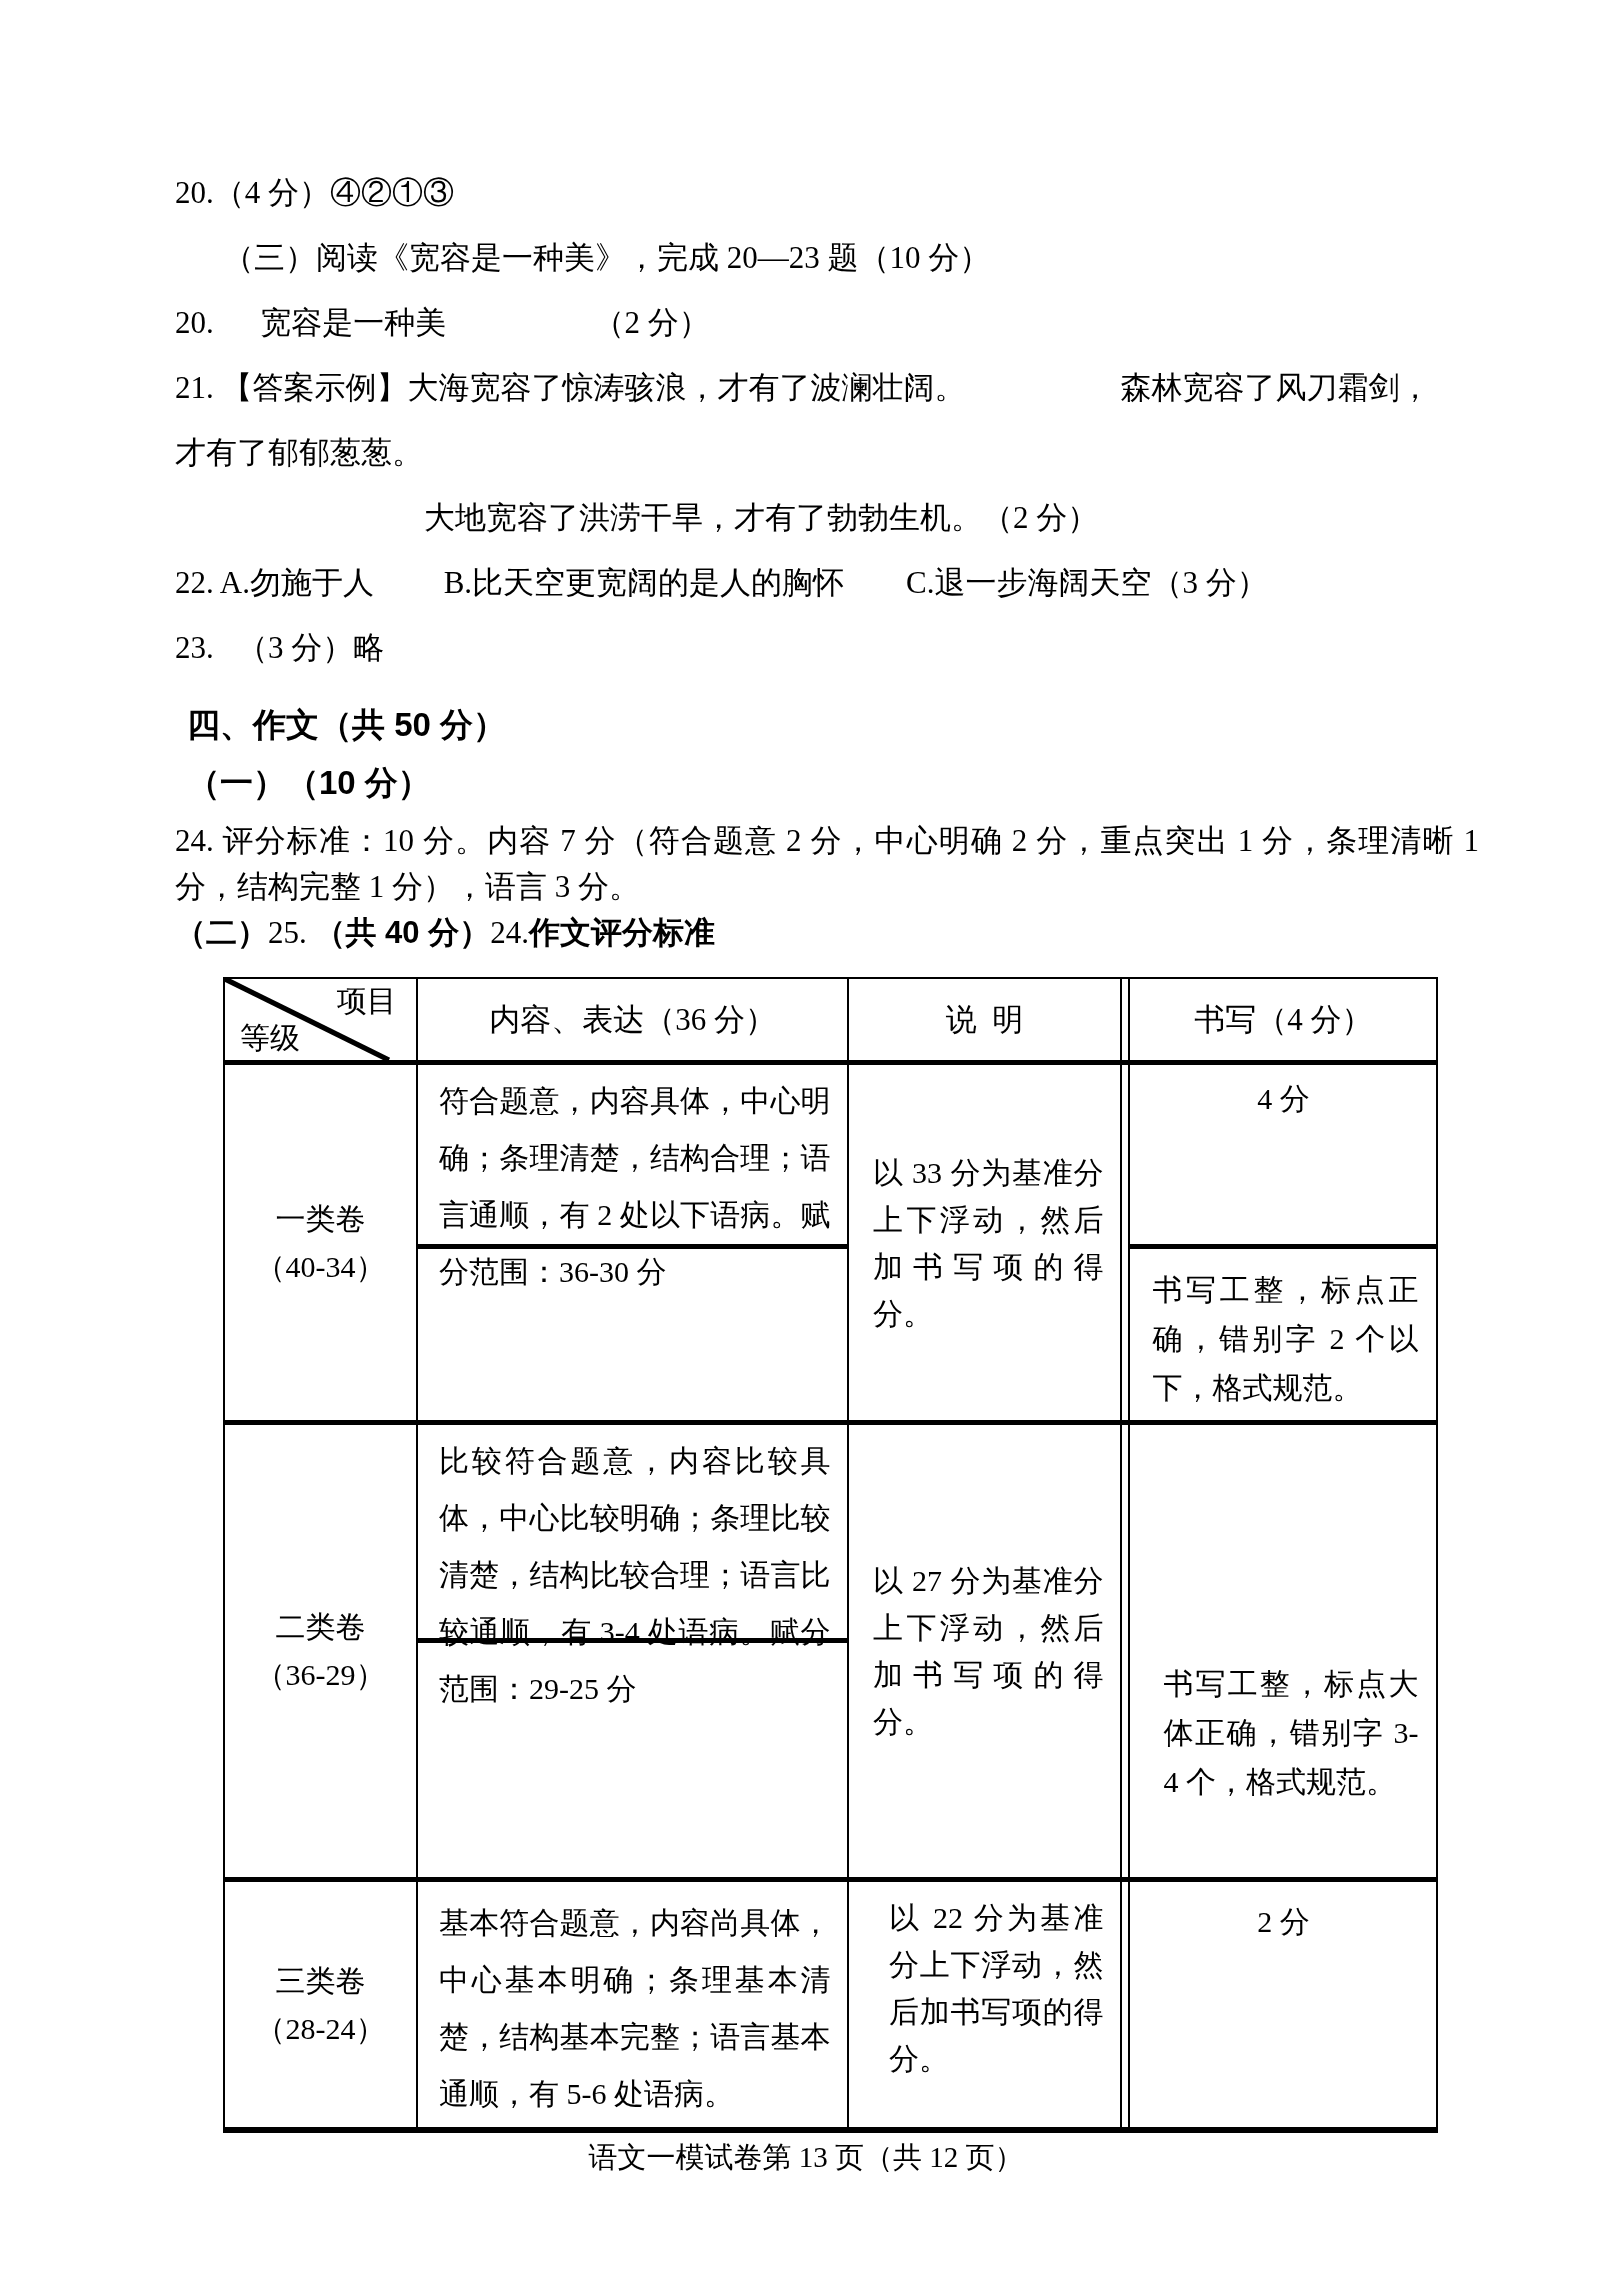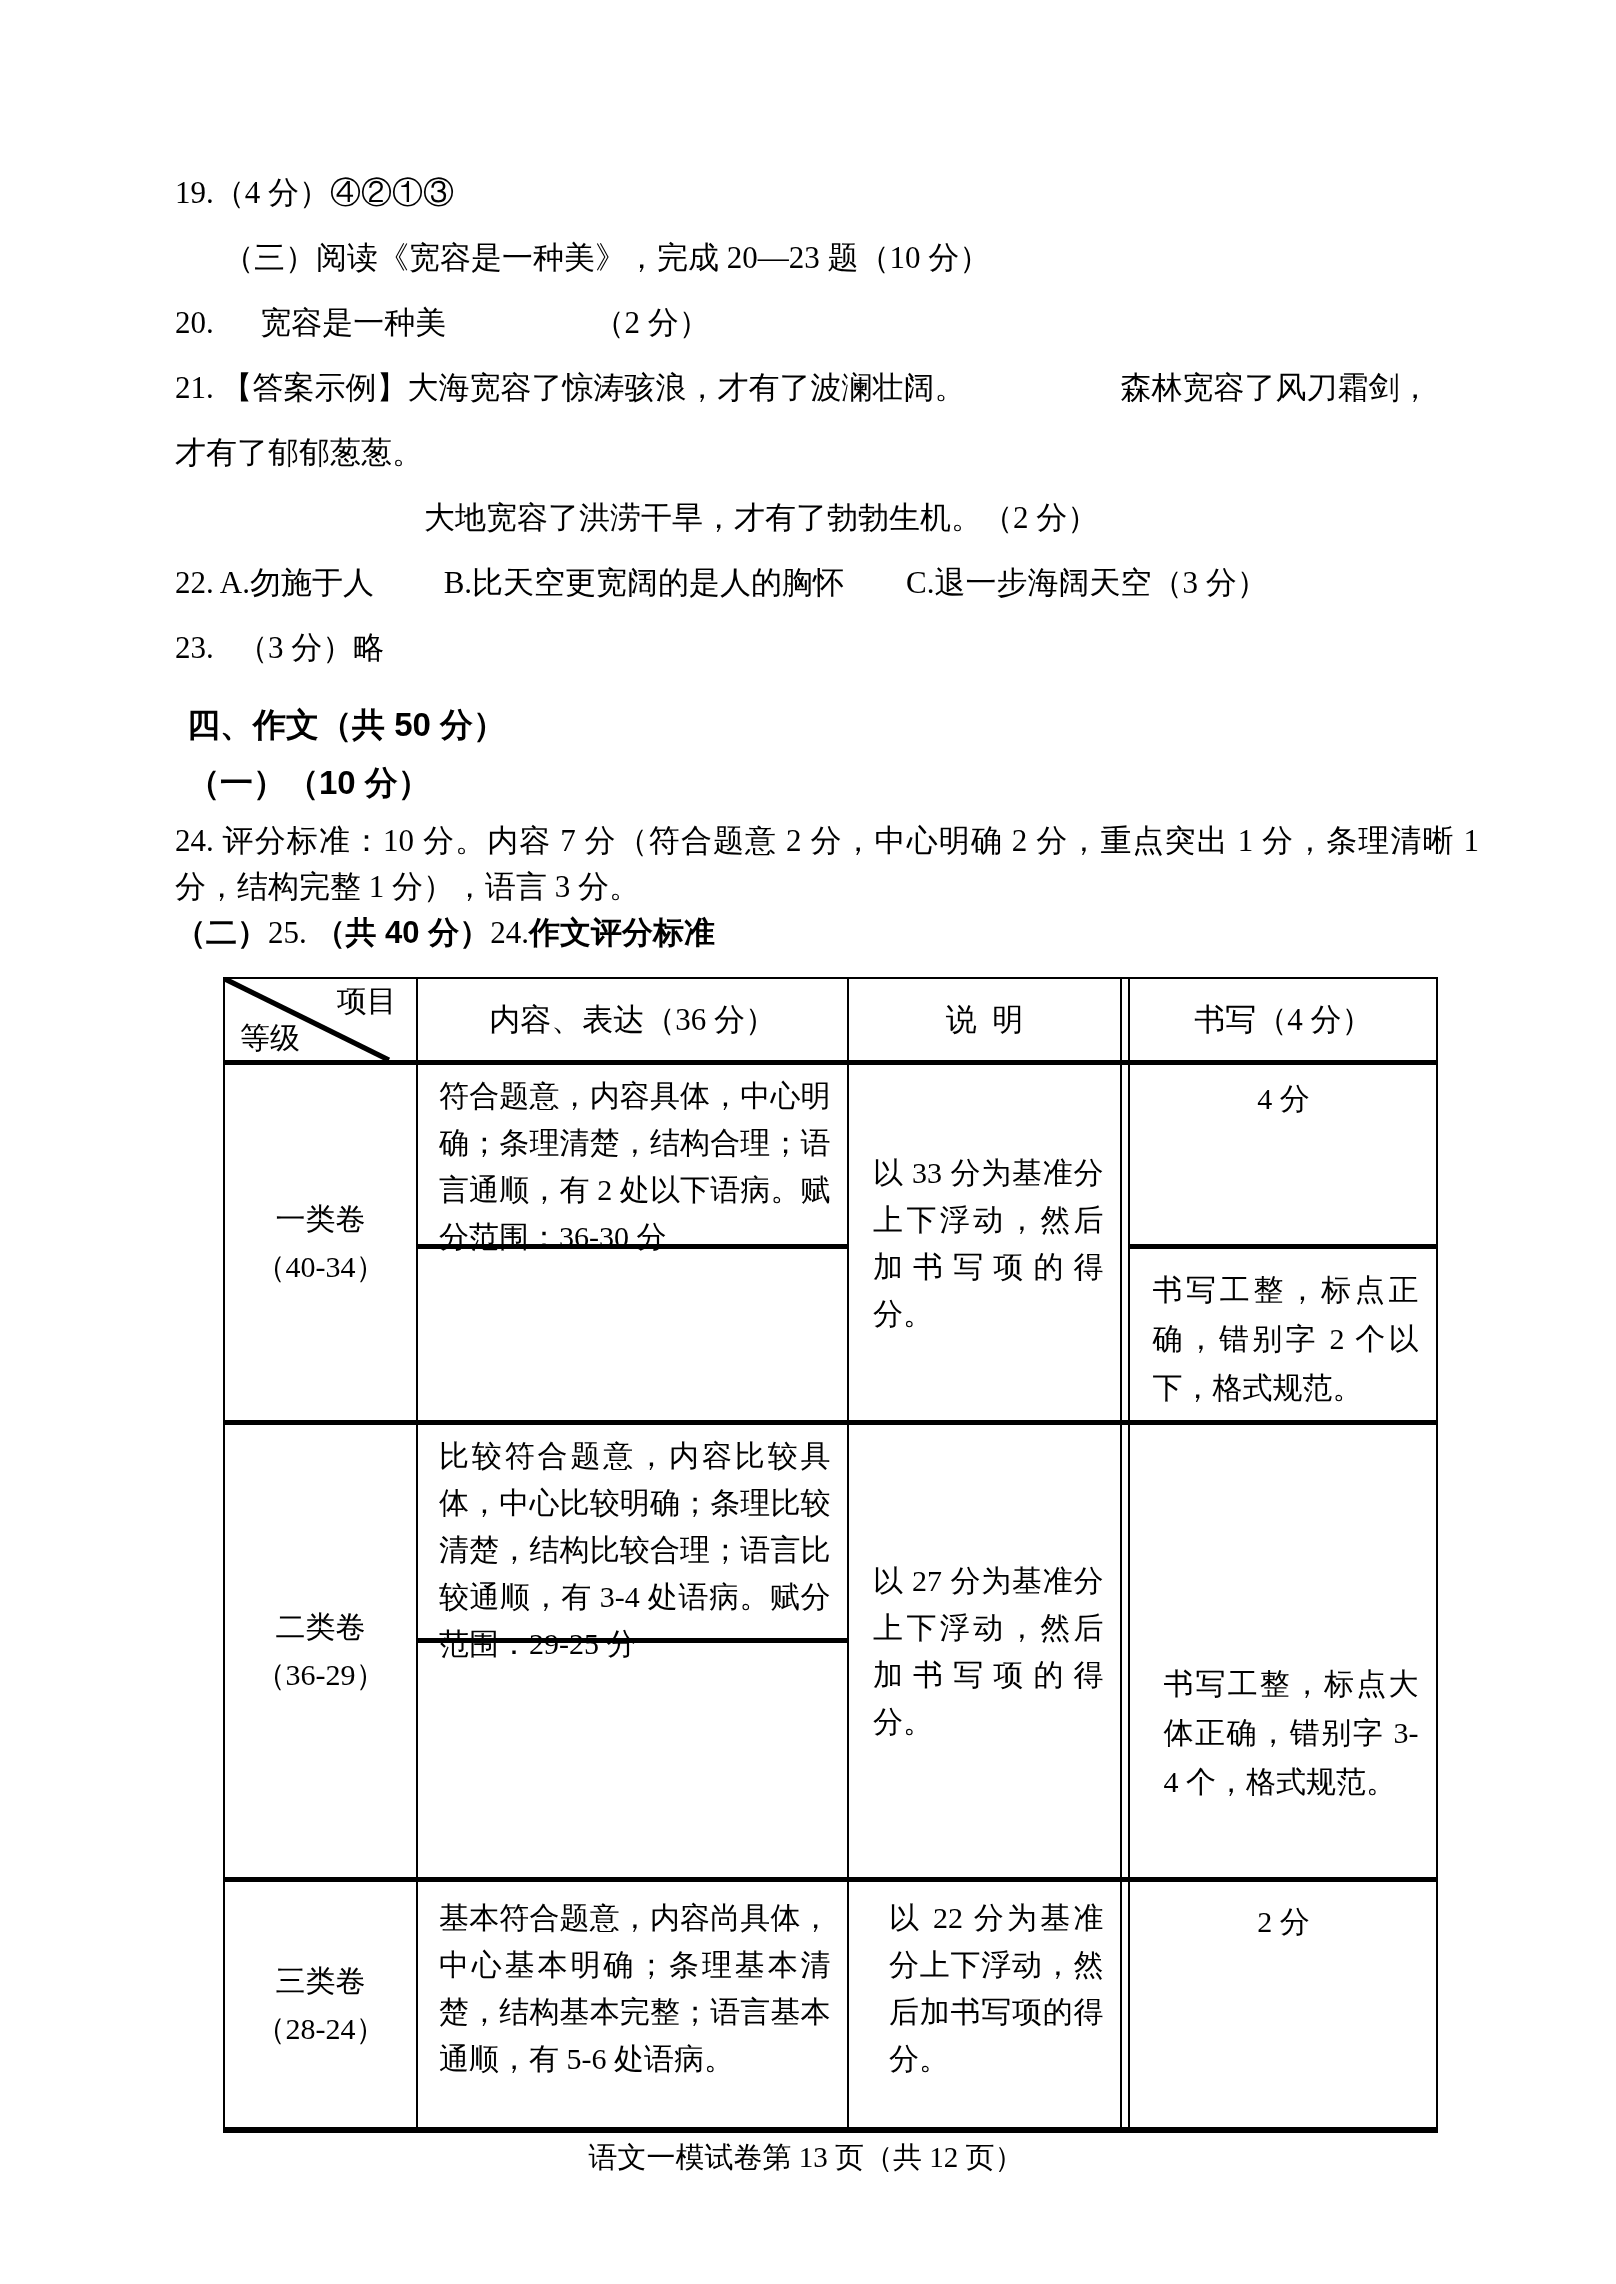--- a/index.html
+++ b/index.html
@@ -55,21 +55,21 @@
   .head {
     display: flex; align-items: center; justify-content: center;
     font-size: 31px; text-align: center; white-space: pre-wrap;
   }
   .corner { position: relative; }
   .corner svg { position: absolute; left: 0; top: 0; width: 100%; height: 100%; }
   .corner .c-top { position: absolute; top: 1.5px; right: 19.3px; font-size: 30px; }
   .corner .c-bottom { position: absolute; bottom: 1.5px; left: 15px; font-size: 30px; }
   .content-cell {
     padding: 7.4px 16.4px 0 21px;
-    line-height: 47px;
+    line-height: 57px;
     text-align: justify;
     white-space: pre-wrap;
   }
   .grade-cell {
     display: flex; flex-direction: column;
     align-items: center; justify-content: center;
     text-align: center; line-height: 48px; white-space: pre-wrap;
   }
   .note-cell {
     display: flex; align-items: center;
@@ -94,21 +94,21 @@
     font-size: 29px;
     line-height: 42px;
     margin: 0;
   }
 </style>
 </head>
 <body>
 
 <div class="page">
 
-  <p class="line">19.（4 分）④②①③</p>
+  <p class="line">20.（4 分）④②①③</p>
   <p class="line indent-sec">（三）阅读《宽容是一种美》，完成 20—23 题（10 分）</p>
   <p class="line">20.      宽容是一种美                   （2 分）</p>
   <p class="line">21. 【答案示例】大海宽容了惊涛骇浪，才有了波澜壮阔。                    森林宽容了风刀霜剑，</p>
   <p class="line">才有了郁郁葱葱。</p>
   <p class="line indent-big">大地宽容了洪涝干旱，才有了勃勃生机。（2 分）</p>
   <p class="line">22. A.勿施于人         B.比天空更宽阔的是人的胸怀        C.退一步海阔天空（3 分）</p>
   <p class="line">23.   （3 分）略</p>
 
   <p class="heading mt">四、作文（共 50 分）</p>
   <p class="heading">（一）（10 分）</p>

